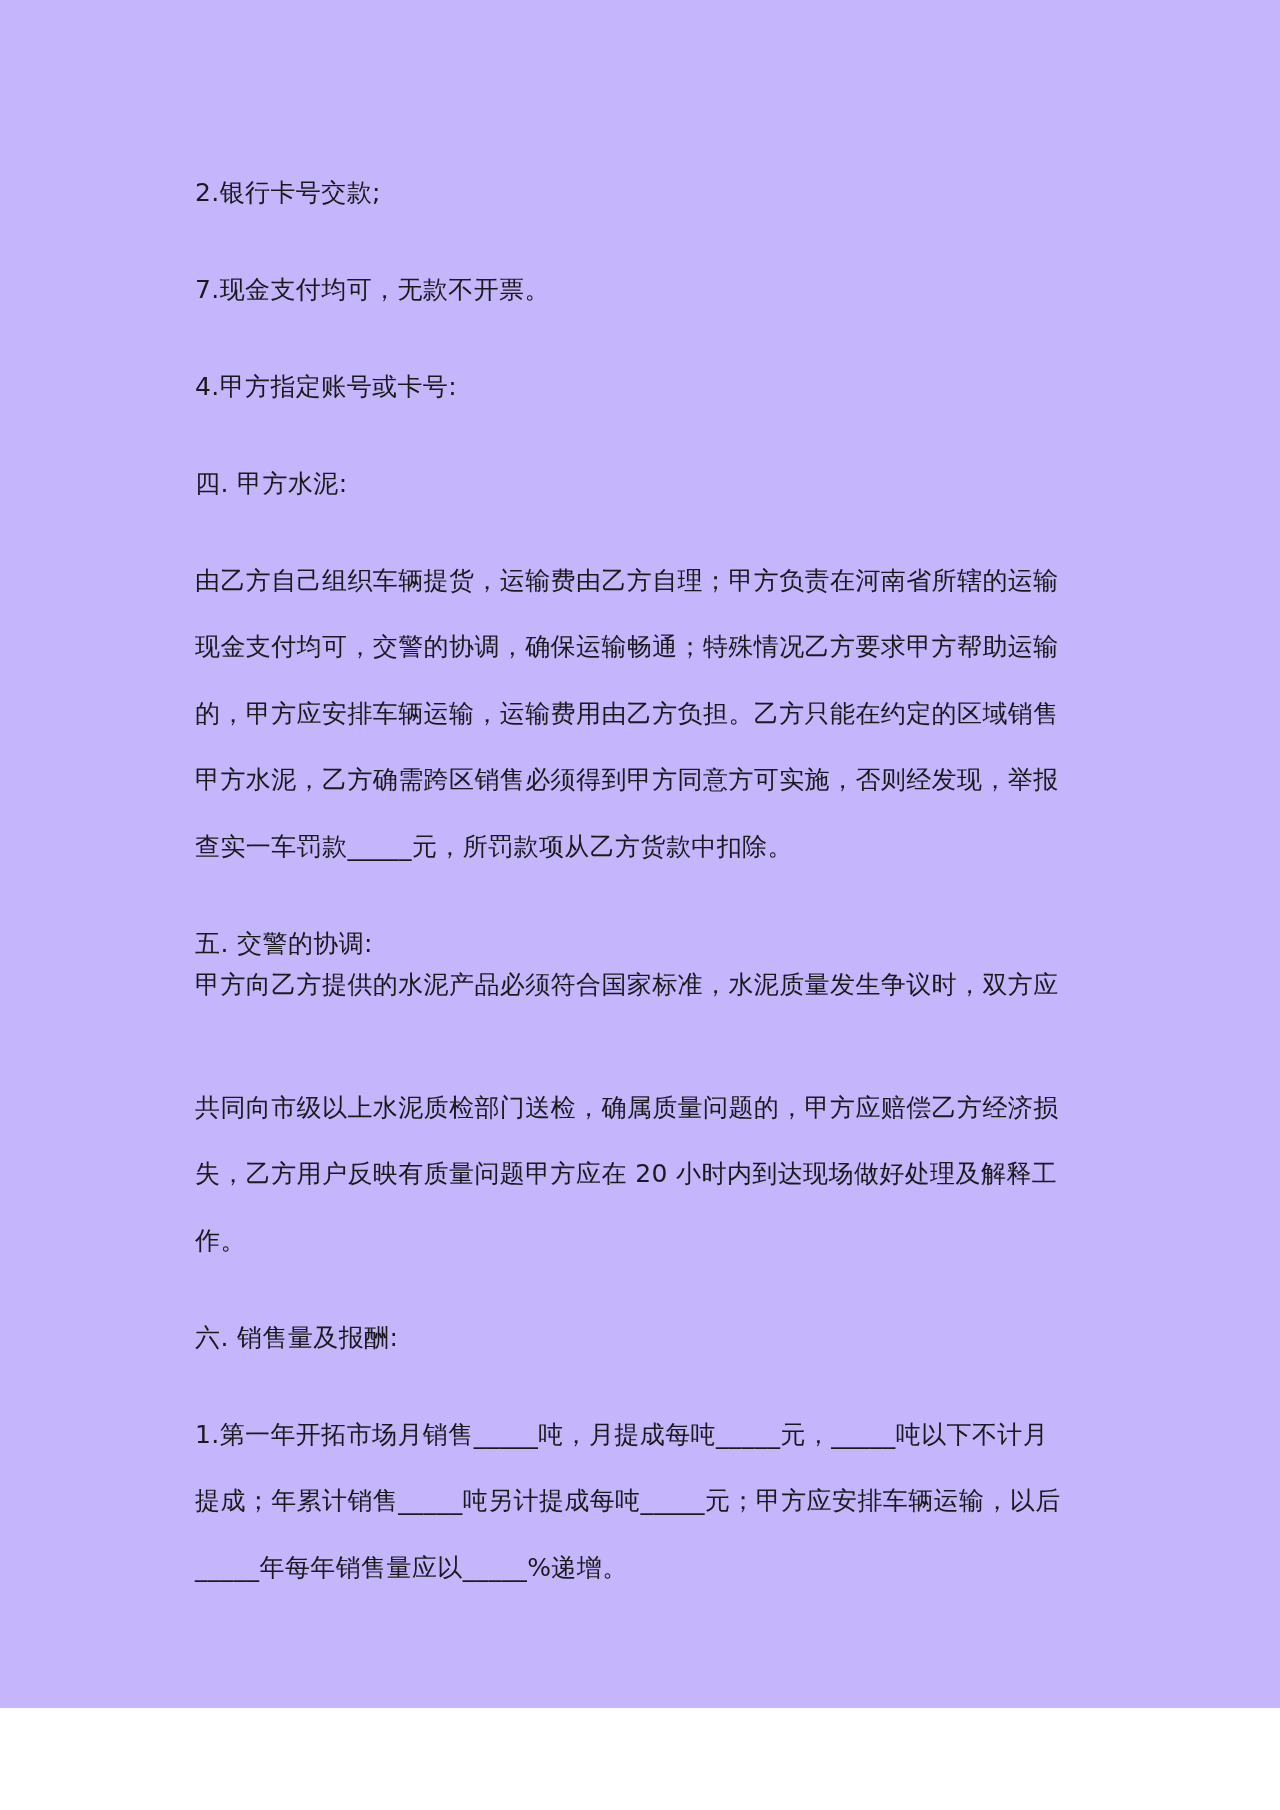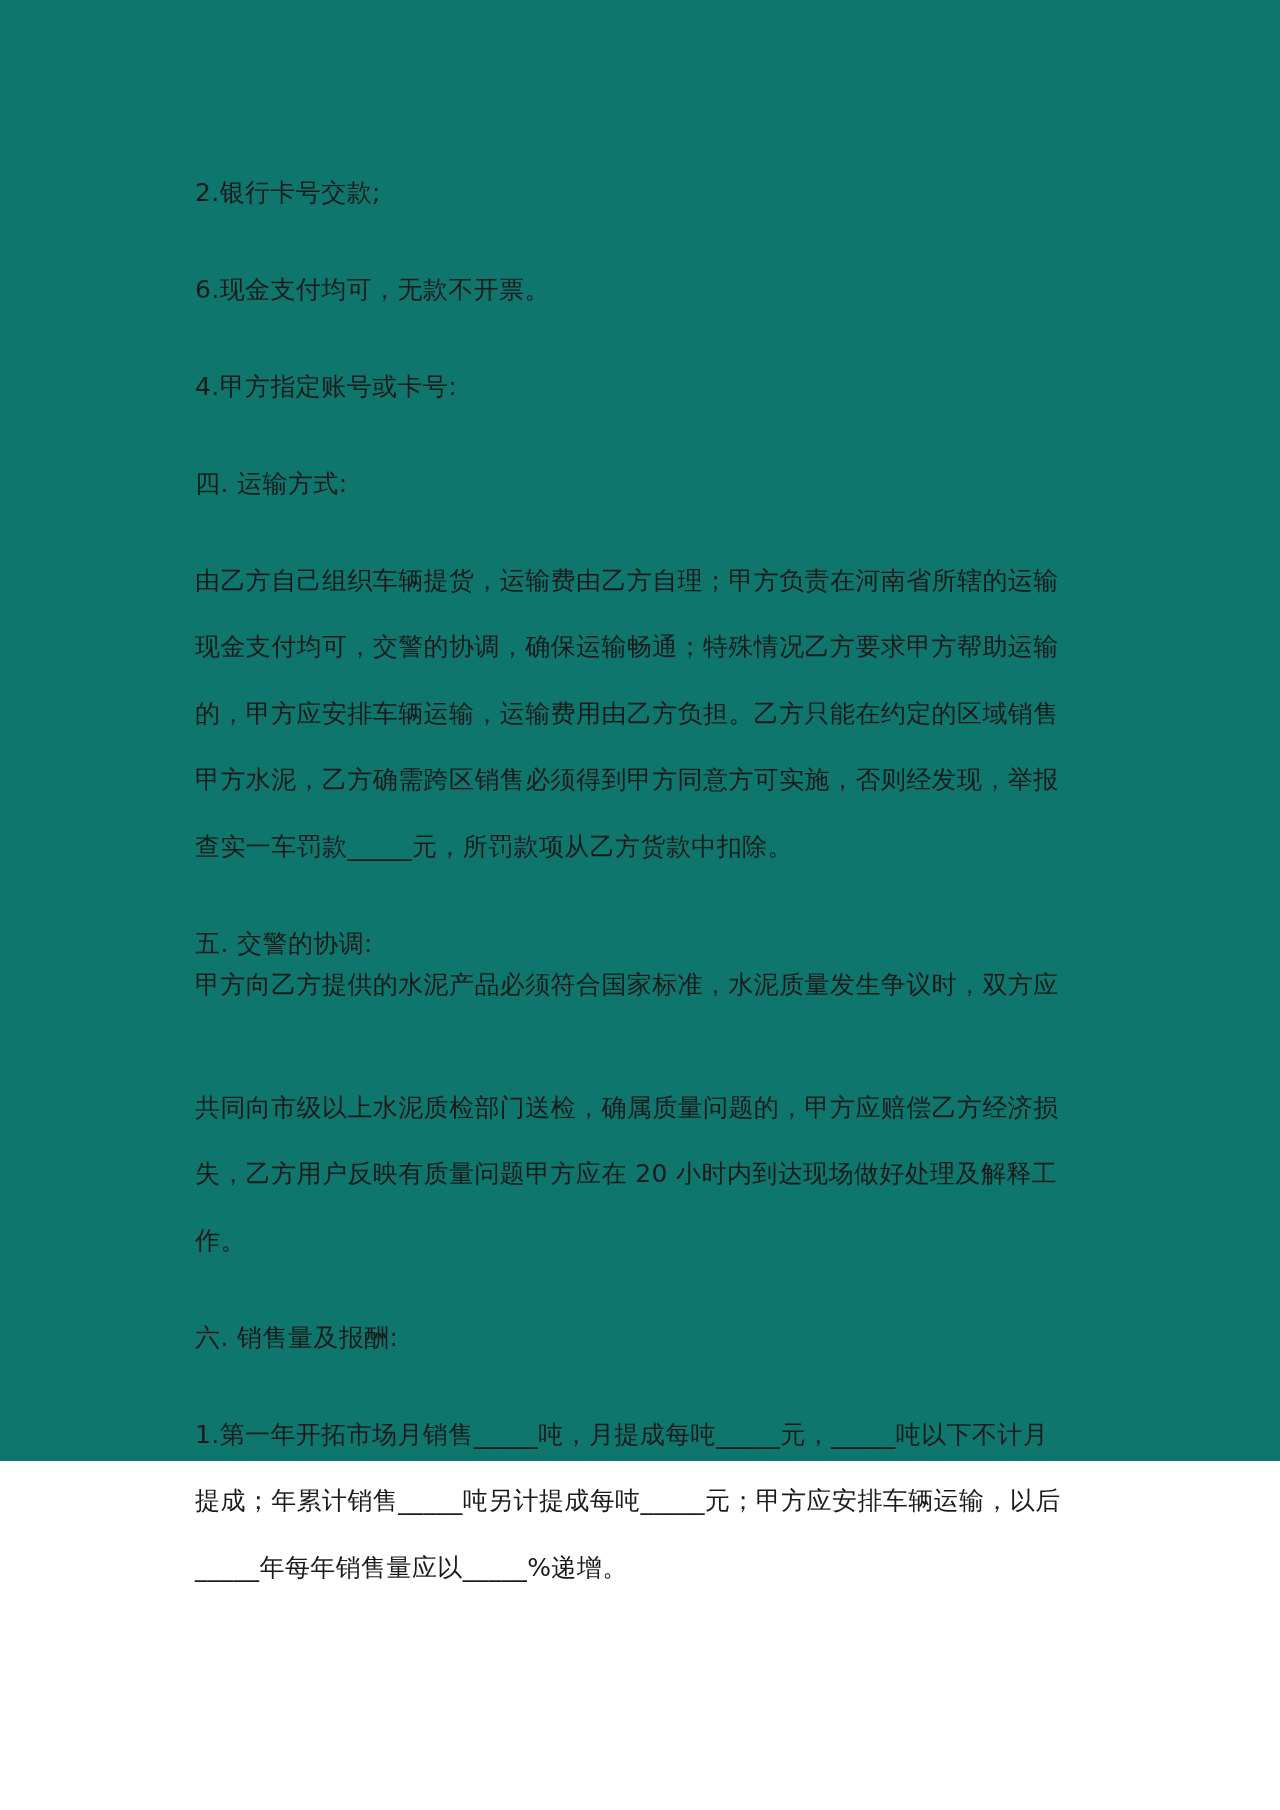--- a/index.html
+++ b/index.html
@@ -13,40 +13,40 @@
       position: relative;
       overflow: hidden;
       font-family: "DejaVu Sans", "Liberation Sans", sans-serif;
       color: #1a1a1a;
     }
     .page {
       position: absolute;
       left: 0;
       top: 0;
       width: 1280px;
-      height: 1461px;
-      background: #0f766e;
+      height: 1708px;
+      background: #c4b5fd;
     }
     .line {
       position: absolute;
       left: 195px;
       font-size: 25px;
       line-height: 34px;
       white-space: nowrap;
       letter-spacing: 0.4px;
     }
   </style>
 </head>
 <body>
 
 <div class="page">
   <div class="line" style="top:176px">2.银行卡号交款;</div>
-  <div class="line" style="top:273px">6.现金支付均可，无款不开票。</div>
+  <div class="line" style="top:273px">7.现金支付均可，无款不开票。</div>
   <div class="line" style="top:370px">4.甲方指定账号或卡号:</div>
-  <div class="line" style="top:467px">四. 运输方式:</div>
+  <div class="line" style="top:467px">四. 甲方水泥:</div>
 
   <div class="line" style="top:564px">由乙方自己组织车辆提货，运输费由乙方自理；甲方负责在河南省所辖的运输</div>
   <div class="line" style="top:630px">现金支付均可，交警的协调，确保运输畅通；特殊情况乙方要求甲方帮助运输</div>
   <div class="line" style="top:697px">的，甲方应安排车辆运输，运输费用由乙方负担。乙方只能在约定的区域销售</div>
   <div class="line" style="top:763px">甲方水泥，乙方确需跨区销售必须得到甲方同意方可实施，否则经发现，举报</div>
   <div class="line" style="top:830px">查实一车罚款_____元，所罚款项从乙方货款中扣除。</div>
 
   <div class="line" style="top:927px">五. 交警的协调:</div>
 
   <div class="line" style="top:968px">甲方向乙方提供的水泥产品必须符合国家标准，水泥质量发生争议时，双方应</div>

